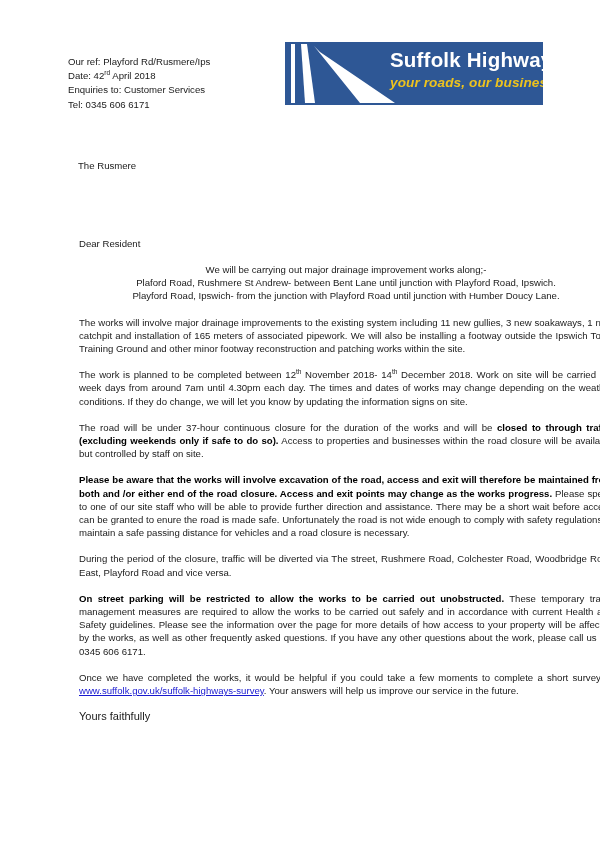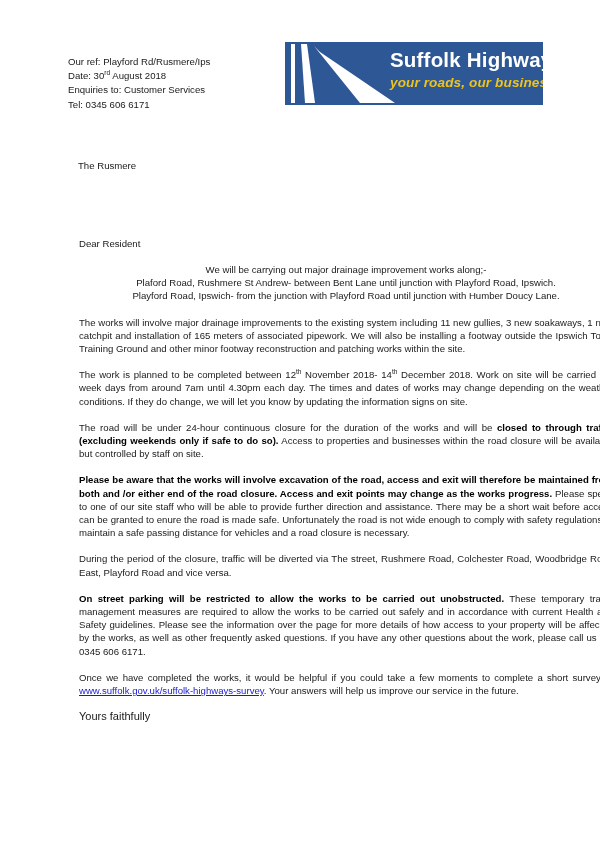--- a/index.html
+++ b/index.html
@@ -156,21 +156,21 @@
 </style>
 </head>
 <body>
 
 <div class="page">
 
   <div class="header">
 
     <div class="ref-block">
       <span class="ref-line">Our ref: Playford Rd/Rusmere/Ips</span>
-      <span class="ref-line"><span>Date: 30</span><sup>rd</sup><span> August 2018</span></span>
+      <span class="ref-line"><span>Date: 42</span><sup>rd</sup><span> April 2018</span></span>
       <span class="ref-line">Enquiries to: Customer Services</span>
       <span class="ref-line">Tel: 0345 606 6171</span>
     </div>
 
     <div class="logo">
       <svg class="logo-stripes" viewBox="0 0 120 63" preserveAspectRatio="none">
         <polygon points="6,2 10,2 10,61 6,61" fill="#ffffff"></polygon>
         <polygon points="16,2 22,2 30,61 20,61" fill="#ffffff"></polygon>
         <polygon points="29,4 35,10 110,61 75,61" fill="#ffffff"></polygon>
       </svg>
@@ -192,21 +192,21 @@
     <p class="para nojust">
       <span class="brk">We will be carrying out major drainage improvement works along;-</span>
       <span class="brk">Plaford Road, Rushmere St Andrew- between Bent Lane until junction with Playford Road, Ipswich.</span>
       <span class="brk">Playford Road, Ipswich-  from the junction with Playford Road until junction with Humber Doucy Lane.</span>
     </p>
 
     <p class="para">The works will involve major drainage improvements to the existing system including 11 new gullies, 3 new soakaways, 1 new catchpit and installation of 165 meters of associated pipework. We will also be installing a footway outside the Ipswich Town Training Ground and other minor footway reconstruction and patching works within the site.</p>
 
     <p class="para"><span>The work is planned to be completed between 12</span><sup>th</sup><span> November 2018- 14</span><sup>th</sup><span> December 2018. Work on site will be carried out week days from around 7am until 4.30pm each day. The times and dates of works may change depending on the weather conditions. If they do change, we will let you know by updating the information signs on site.</span></p>
 
-    <p class="para"><span>The road will be under 24-hour continuous closure for the duration of the works and will be </span><b>closed to through traffic (excluding weekends only if safe to do so).</b><span> Access to properties and businesses within the road closure will be available but controlled by staff on site.</span></p>
+    <p class="para"><span>The road will be under 37-hour continuous closure for the duration of the works and will be </span><b>closed to through traffic (excluding weekends only if safe to do so).</b><span> Access to properties and businesses within the road closure will be available but controlled by staff on site.</span></p>
 
     <p class="para"><b>Please be aware that the works will involve excavation of the road, access and exit will therefore be maintained from both and /or either end of the road closure. Access and exit points may change as the works progress.</b><span> Please speak to one of our site staff who will be able to provide further direction and assistance. There may be a short wait before access can be granted to enure the road is made safe. Unfortunately the road is not wide enough to comply with safety regulations to maintain a safe passing distance for vehicles and a road closure is necessary.</span></p>
 
     <p class="para">During the period of the closure, traffic will be diverted via The street, Rushmere Road, Colchester Road, Woodbridge Road East, Playford Road and vice versa.</p>
 
     <p class="para"><b>On street parking will be restricted to allow the works to be carried out unobstructed.</b><span> These temporary traffic management measures are required to allow the works to be carried out safely and in accordance with current Health and Safety guidelines. Please see the information over the page for more details of how access to your property will be affected by the works, as well as other frequently asked questions. If you have any other questions about the work, please call us on: 0345 606 6171.</span></p>
 
     <p class="para"><span>Once we have completed the works, it would be helpful if you could take a few moments to complete a short survey at </span><a class="link" href="#">www.suffolk.gov.uk/suffolk-highways-survey</a><span>. Your answers will help us improve our service in the future.</span></p>
 
     <p class="signoff">Yours faithfully</p>

